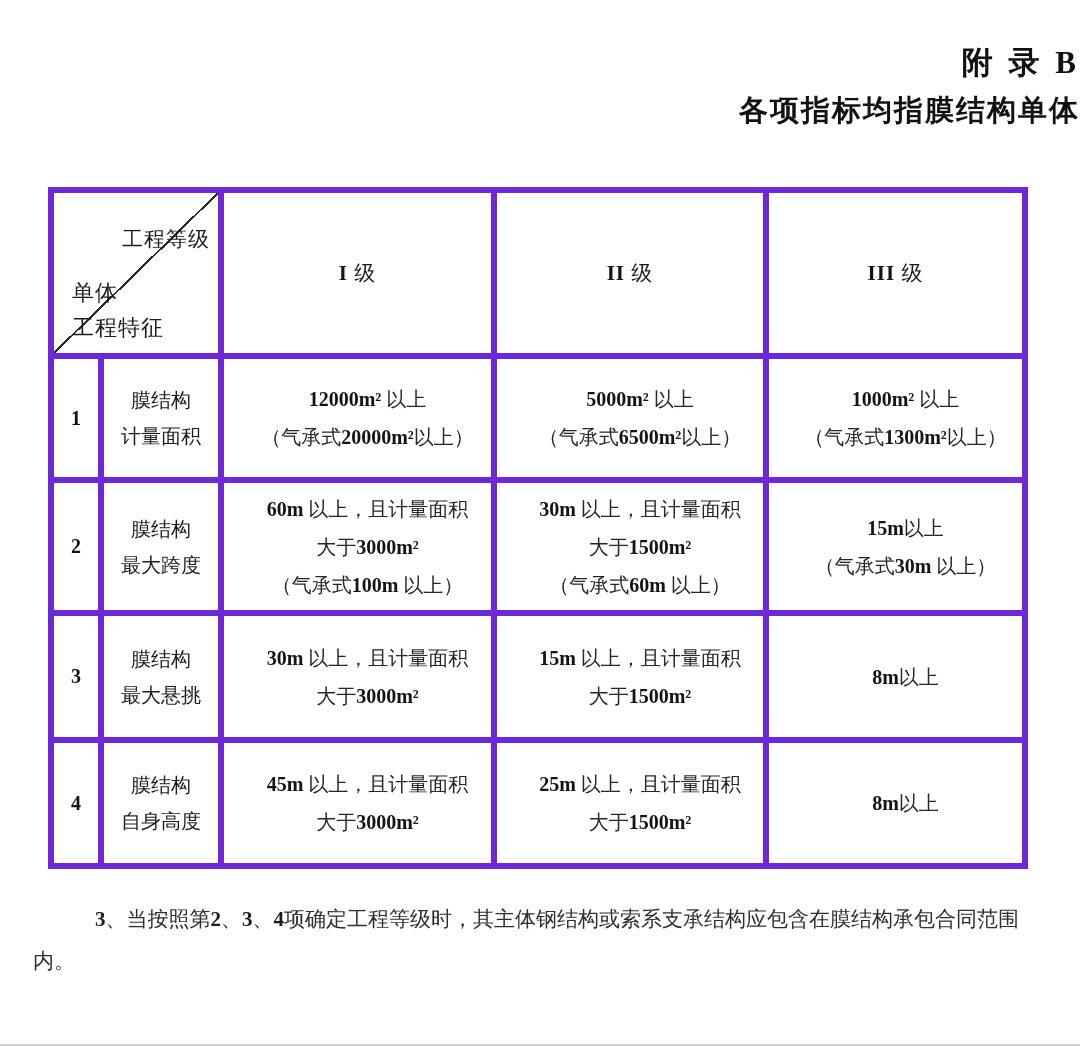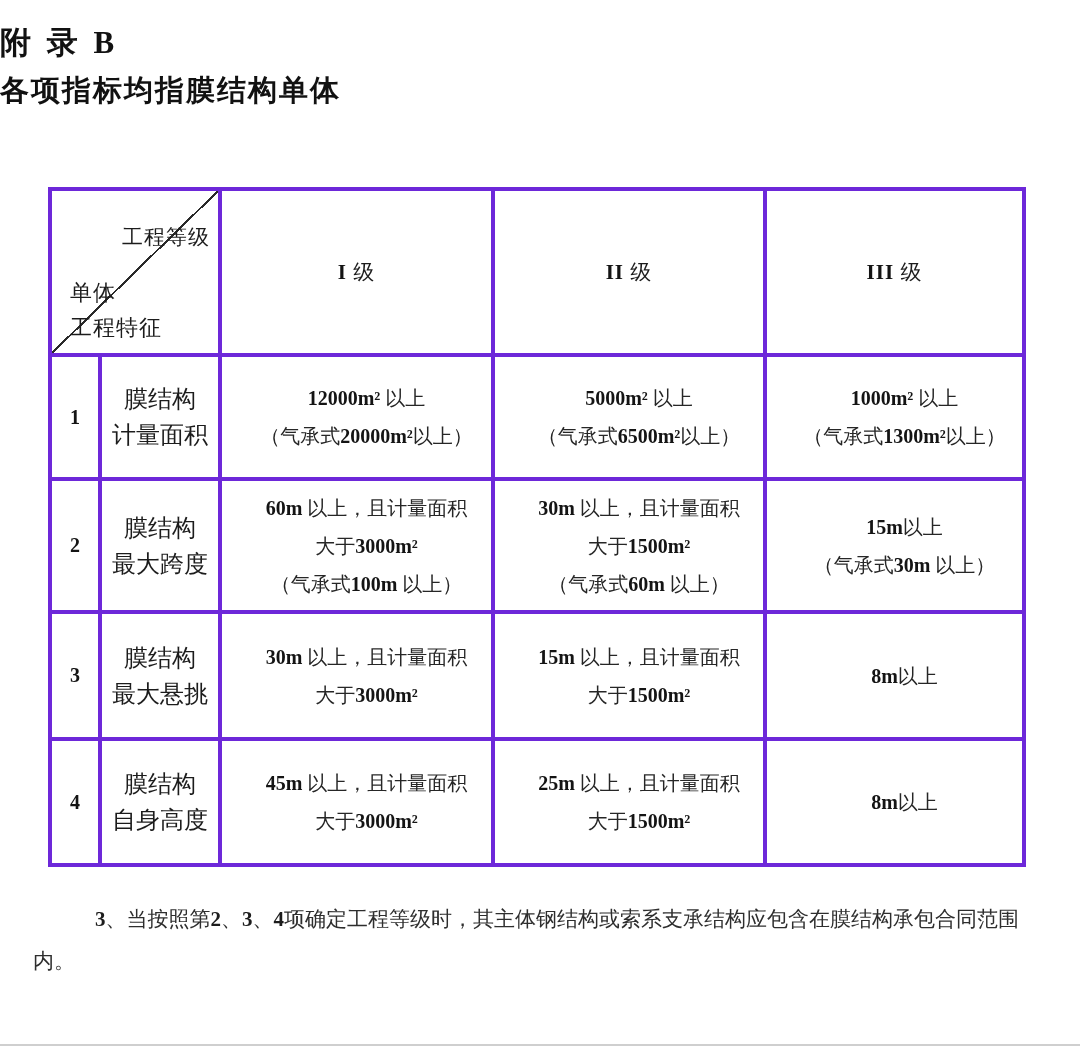--- a/index.html
+++ b/index.html
@@ -6,35 +6,35 @@
   .page {
     position: relative;
     width: 1080px;
     height: 1047px;
     background: #ffffff;
     overflow: hidden;
     font-family: "Liberation Serif", "DejaVu Serif", serif;
     color: #1c1c1c;
   }
   
-  .title-block { text-align: left; padding-top: 22px; }
+  .title-block { text-align: right; padding-top: 42px; }
   .title-line1 {
     font-size: 31px; font-weight: bold; letter-spacing: 4px; color: #111;
   }
   .title-line2 {
     font-size: 29px; font-weight: bold; margin-top: 7px; letter-spacing: 2px; color: #111;
   }
   
   table.grade-table {
     position: absolute; left: 48px; top: 187px;
     width: 974px; border-collapse: collapse; table-layout: fixed;
     background: #fff;
   }
   .grade-table td {
-    border: 4px solid #6d28d9;
+    border: 6px solid #6d28d9;
     text-align: center; vertical-align: middle;
     font-size: 20px; padding: 0;
   }
   tr.header-row { height: 166px; }
   td.corner-cell { position: relative; }
   .diagonal {
     position: absolute; left: 0; top: 0; right: 0; bottom: 0;
     background: linear-gradient(to bottom right,
       transparent calc(50% - 1px), #2a2a2a calc(50% - 1px),
       #2a2a2a calc(50% + 1px), transparent calc(50% + 1px));
@@ -48,21 +48,21 @@
     position: absolute; left: 18px; bottom: 8px;
     text-align: left; font-size: 22px; line-height: 1.6; letter-spacing: 1px;
   }
   td.grade-h { font-size: 21px; letter-spacing: 1px; border-radius: 7px; }
   td.grade-h b { font-family: "Liberation Serif", "DejaVu Serif", serif; }
   tbody tr:nth-child(1) { height: 124px; }
   tbody tr:nth-child(2) { height: 133px; }
   tbody tr:nth-child(3) { height: 127px; }
   tbody tr:nth-child(4) { height: 126px; }
   td.num-cell { font-size: 20px; }
-  td.feature-cell { font-size: 24px; }
+  td.feature-cell { font-size: 20px; }
   td.feature-cell .cell-line { line-height: 36px; }
   td.value-cell { font-size: 20px; color: #262626; }
   td.value-cell .cell-line { line-height: 38px; margin-left: 20px; }
   .grade-table b { font-weight: bold; color: #141414; }
   
   .notes {
     position: absolute; left: 33px; top: 898px; width: 1022px;
     font-size: 21px; color: #2e2e2e; line-height: 42px;
   }
   .note-item { margin: 0; text-indent: 62px; }

